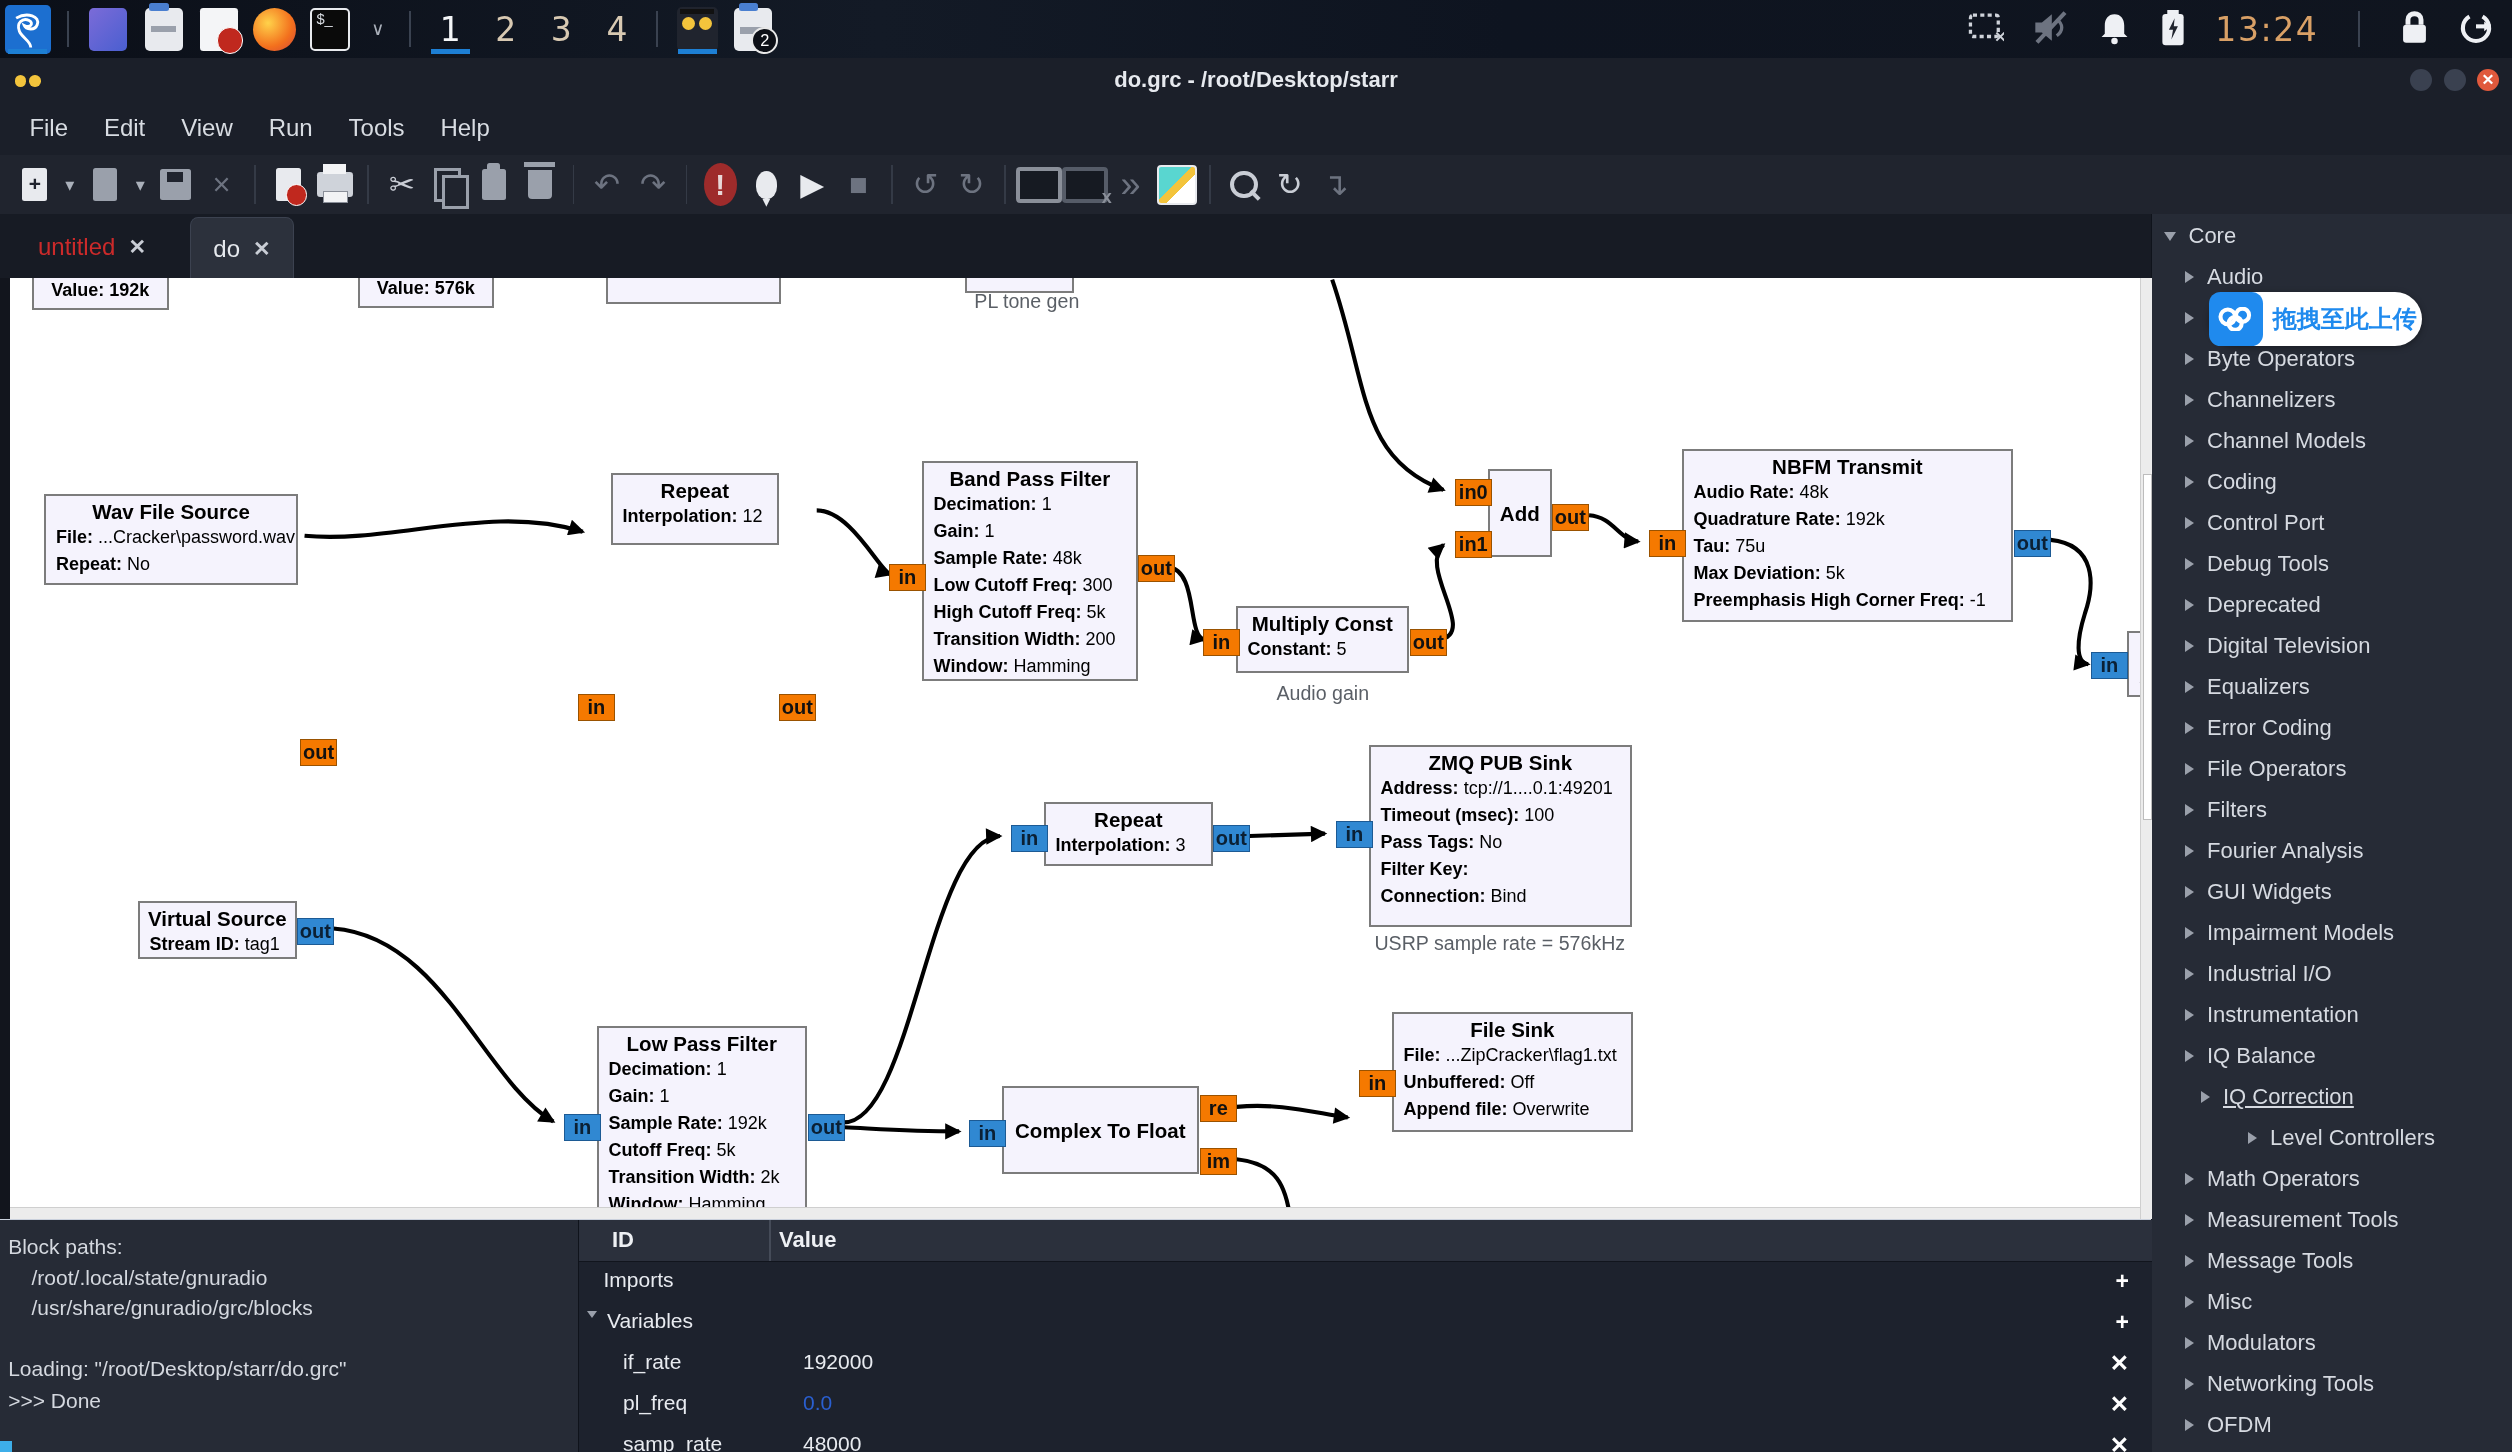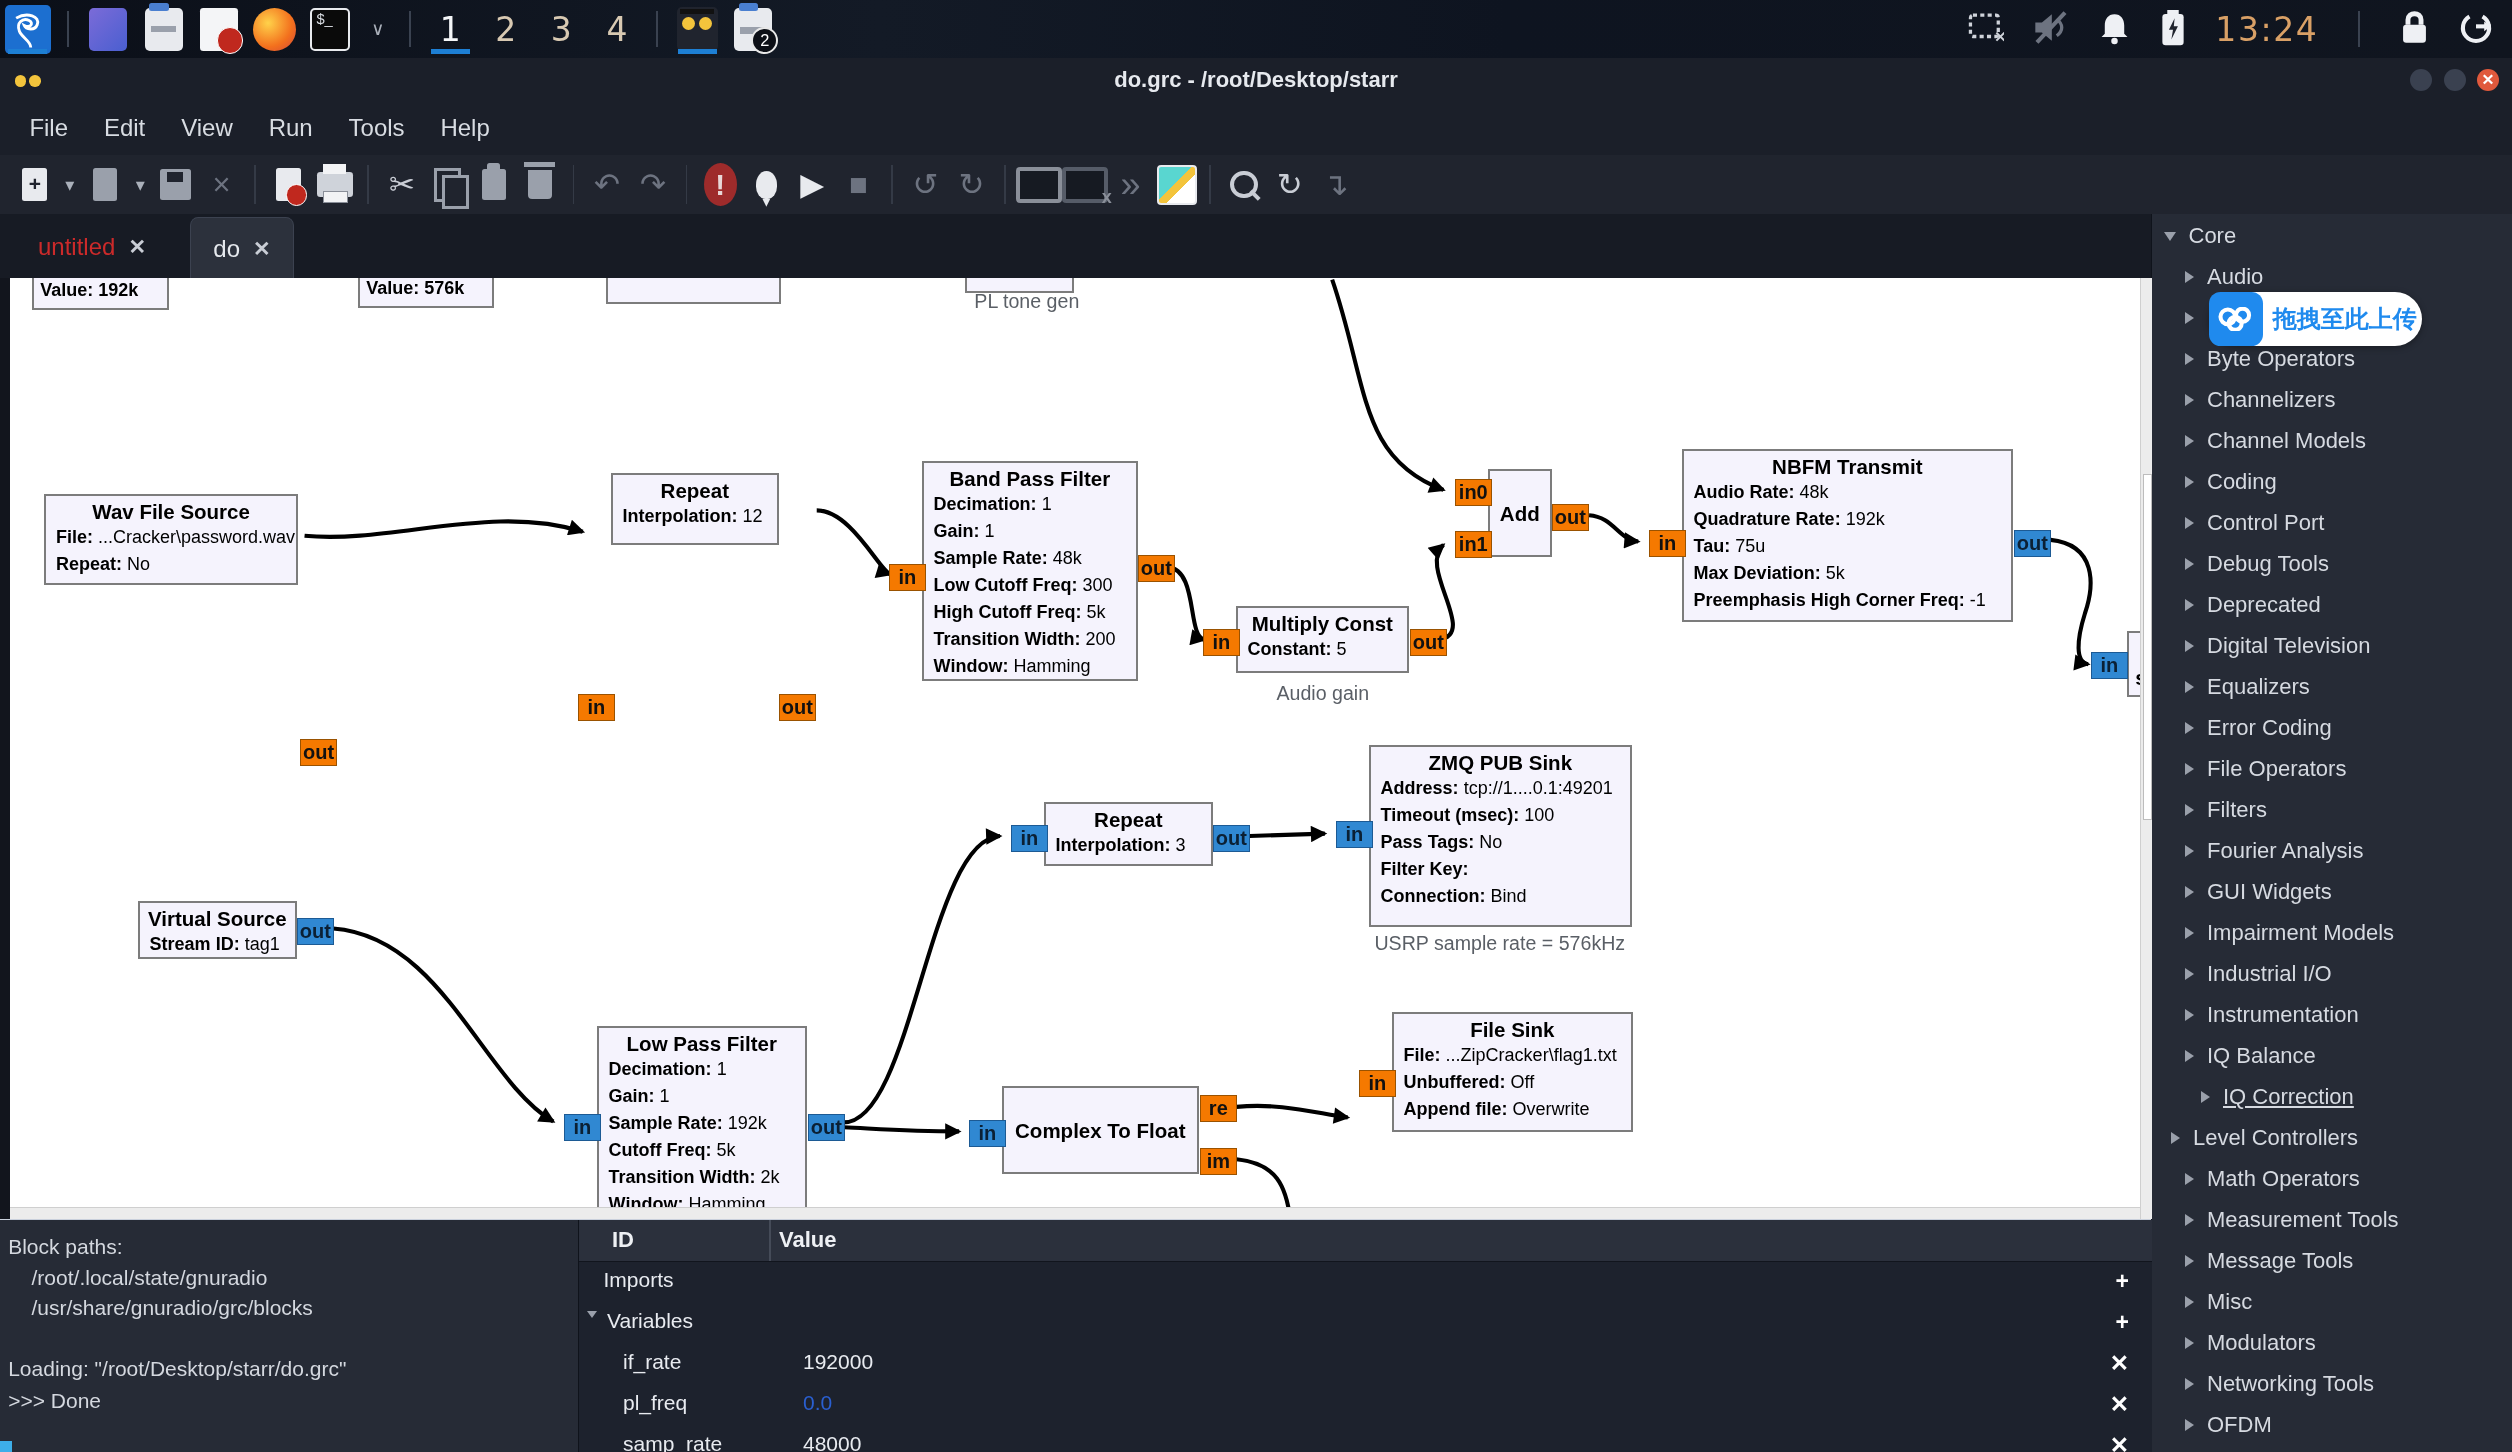--- a/index.html
+++ b/index.html
@@ -73,21 +73,21 @@
   #wires{position:absolute;left:0;top:0;z-index:1;}
   .block{position:absolute;background:#f5f3fd;border:2.5px solid #7c7c7c;box-sizing:border-box;z-index:2;}
   .block h4{margin:0;padding:4.1px 8.2px 0 8.2px;text-align:center;font-size:20.5px;color:#000;white-space:nowrap;}
   .prow{padding:0 9.8px;font-size:18px;line-height:27px;color:#000;white-space:nowrap;}
   .prow b{font-weight:bold;}
   .port{position:absolute;width:37px;height:27px;background:#f57900;border:1.6px solid #9a5200;box-sizing:border-box;
     color:#111;font-size:20px;font-weight:bold;text-align:center;line-height:24px;z-index:3;overflow:hidden;}
   .port.blue{background:#3088d2;border-color:#1c5a94;color:#0b2034;}
   .cap{position:absolute;color:#5a5f66;font-size:19.6px;transform:translateX(-50%);white-space:nowrap;z-index:2;}
   .partial{position:absolute;background:#f5f3fd;border:2.5px solid #7c7c7c;box-sizing:border-box;z-index:2;
-    font-size:18px;color:#000;padding:1.6px 6.5px;white-space:nowrap;}
+    font-size:18px;color:#000;padding:1.6px 6.5px;white-space:nowrap;text-align:center;}
   .hsb{position:absolute;left:0;bottom:0;width:2132px;height:10.6px;background:#ececec;border-top:0.8px solid #cfcfcf;z-index:4;}
   .vsb{position:absolute;right:0;top:0;width:10.6px;height:941px;background:#ececec;border-left:0.8px solid #cfcfcf;z-index:4;}
   .vsb .thumb{position:absolute;left:1.6px;top:196px;width:7.4px;height:344px;background:#ffffff;border:0.8px solid #bdbdbd;}
 
   
   #sidebar{left:2151px;top:214px;width:361px;height:1238px;background:#262b36;border-left:1.6px solid #0f131b;box-sizing:border-box;overflow:hidden;}
   .tree-row{height:41px;display:flex;align-items:center;color:#d6dae1;font-size:22px;}
   .tri{width:0;height:0;margin-right:13px;}
   .tri.right{border-left:9px solid #9aa0ab;border-top:6.5px solid transparent;border-bottom:6.5px solid transparent;}
   .tri.down{border-top:9px solid #9aa0ab;border-left:6.5px solid transparent;border-right:6.5px solid transparent;}
@@ -534,21 +534,21 @@
         <span>Instrumentation</span>
       </div>
       <div class="tree-row" style="padding-left: 33px;">
         <span class="tri right"></span>
         <span>IQ Balance</span>
       </div>
       <div class="tree-row" style="padding-left: 49px; text-decoration: underline;">
         <span class="tri right"></span>
         <span>IQ Correction</span>
       </div>
-      <div class="tree-row" style="padding-left: 19px;">
+      <div class="tree-row" style="padding-left: 19px; justify-content: center;">
         <span class="tri right"></span>
         <span>Level Controllers</span>
       </div>
       <div class="tree-row" style="padding-left: 33px;">
         <span class="tri right"></span>
         <span>Math Operators</span>
       </div>
       <div class="tree-row" style="padding-left: 33px;">
         <span class="tri right"></span>
         <span>Measurement Tools</span>

